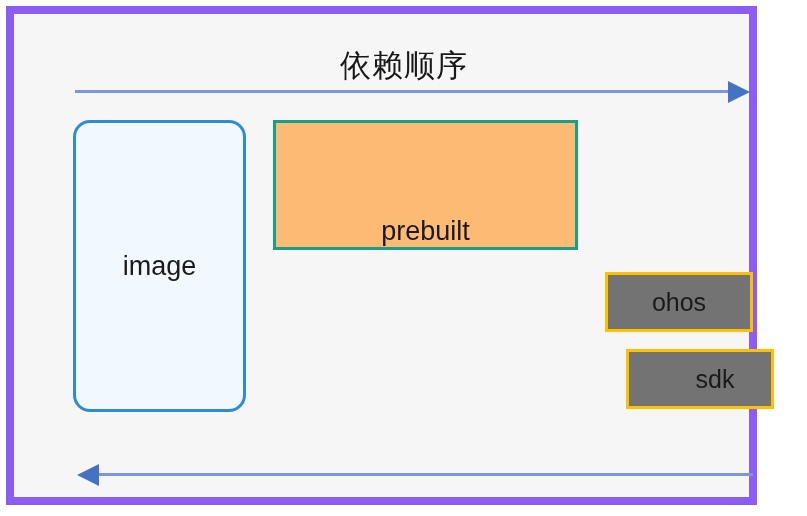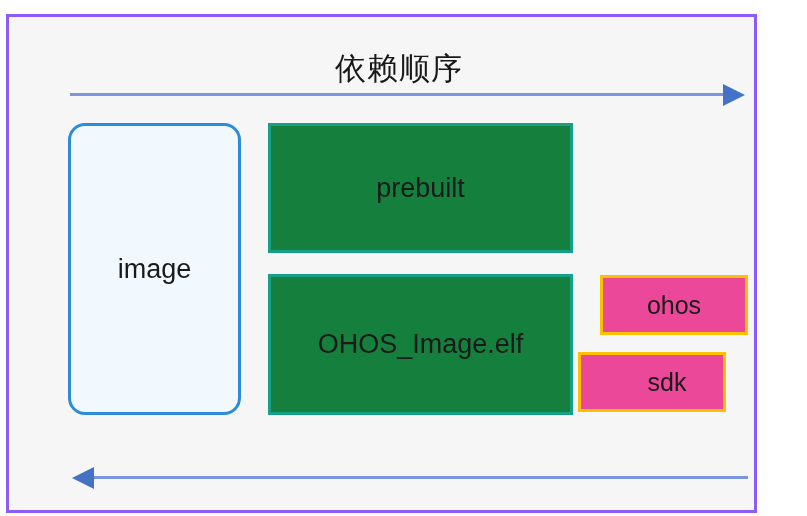--- a/index.html
+++ b/index.html
@@ -19,22 +19,21 @@
   }
   
   .frame {
     position: absolute;
     left: 6px;
     top: 6px;
     width: 751px;
     height: 499px;
     box-sizing: border-box;
     background: #f6f6f6;
-    border: 3px solid #8b5cf6;
-    margin-top: 8px;
+    border: 8px solid #8b5cf6;
   }
   
   .arrow-line {
     position: absolute;
     height: 3px;
     background: #7a97de;
   }
   .arrow-head {
     position: absolute;
     width: 0;
@@ -70,26 +69,27 @@
     color: #1a1a1a;
     white-space: nowrap;
   }
   .node-image {
     border: 3px solid #2e8bd8;
     background: #f2f9fe;
     font-size: 27px;
   }
   .node-green {
     border: 3px solid #16a085;
-    background: #15803d;
+    background: #fdba74;
     font-size: 27px;
+    align-items: flex-end;
   }
   .node-orange {
     border: 3px solid #ffc000;
-    background: #ec4899;
+    background: #737373;
     font-size: 25px;
   }
 </style>
 </head>
 <body>
 
 <div id="canvas">
   <div class="frame">
 
     <div class="caption" style="left: 55px; top: 33px; width: 670px;">依赖顺序</div>
@@ -98,29 +98,26 @@
     <div class="arrow-head right" style="left: 714px; top: 67px;"></div>
 
     <div class="node node-image" style="left: 59px; top: 106px; width: 173px; height: 292px; border-radius: 17px;">
       <span>image</span>
     </div>
 
     <div class="node node-green" style="left: 259px; top: 106px; width: 305px; height: 130px;">
       <span>prebuilt</span>
     </div>
 
-    <div class="node node-green" style="left: 259px; top: 257px; width: 305px; height: 141px;">
-      <span>OHOS_Image.elf</span>
-    </div>
 
     <div class="node node-orange" style="left: 591px; top: 258px; width: 148px; height: 60px;">
       <span>ohos</span>
     </div>
 
-    <div class="node node-orange" style="left: 569px; top: 335px; width: 148px; height: 60px; padding-left: 30px;">
+    <div class="node node-orange" style="left: 612px; top: 335px; width: 148px; height: 60px; padding-left: 30px;">
       <span>sdk</span>
     </div>
 
 
     <div class="arrow-line" style="left: 85px; top: 459px; width: 654px;"></div>
     <div class="arrow-head left" style="left: 63px; top: 450px;"></div>
 
   </div>
 </div>
 

